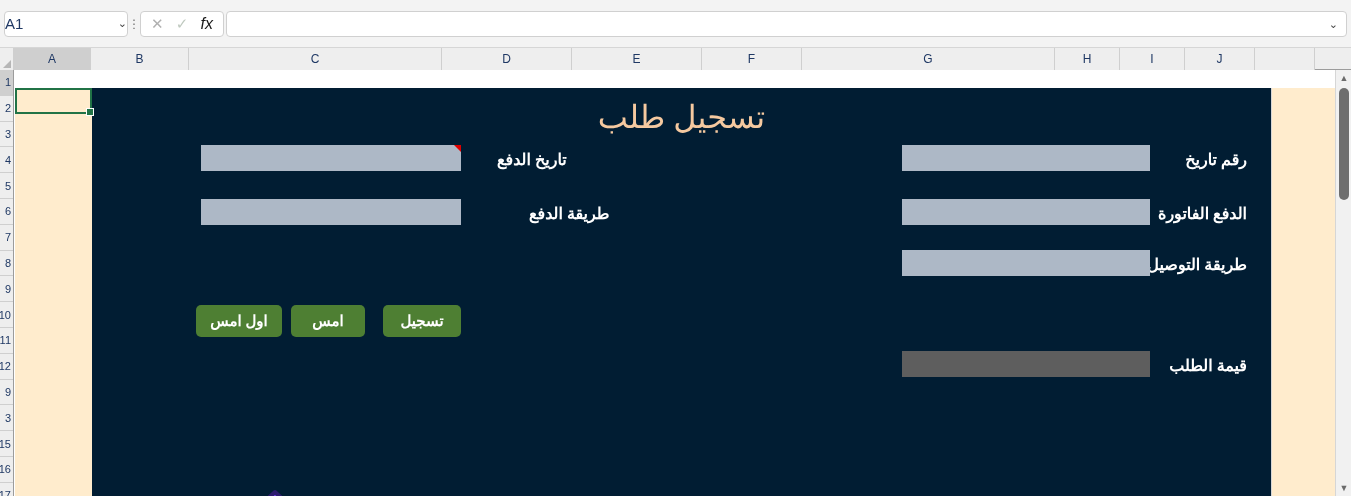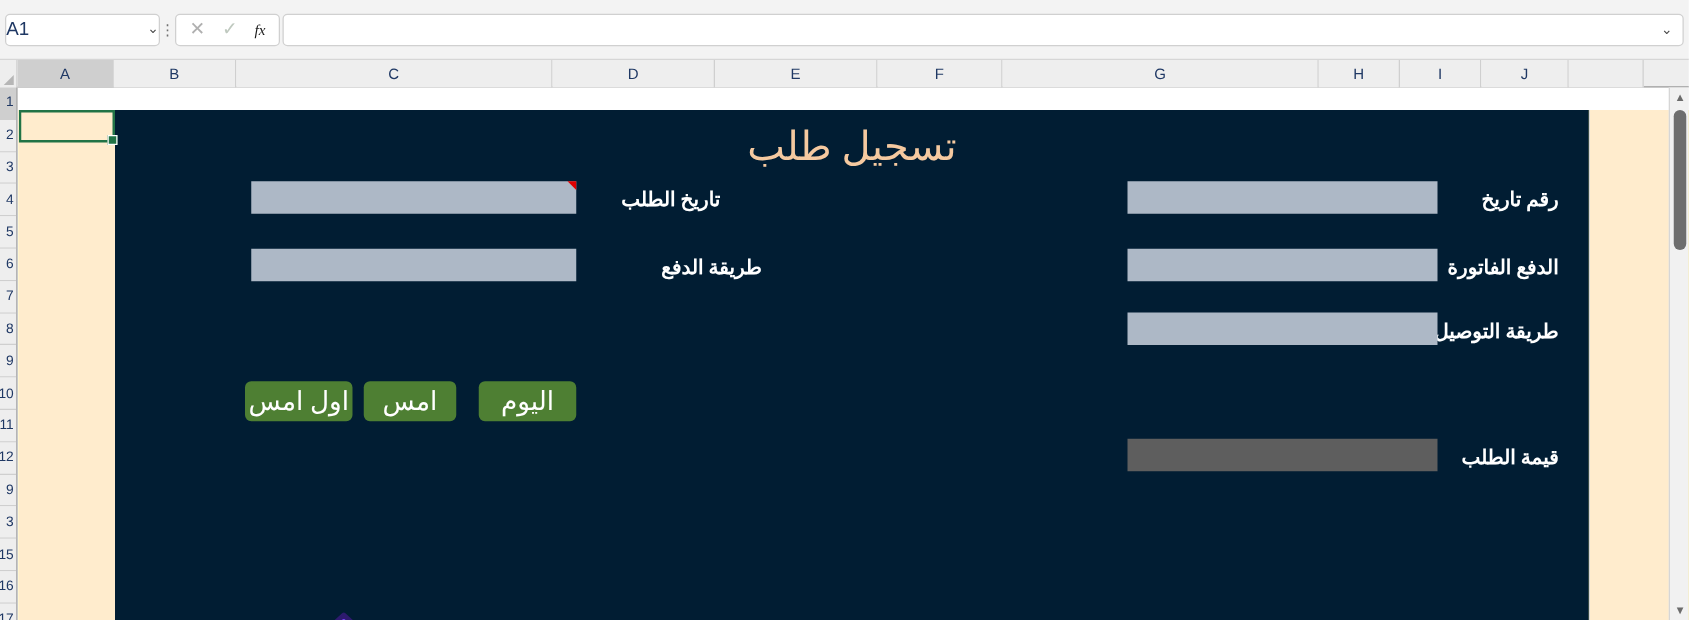--- a/index.html
+++ b/index.html
@@ -43,21 +43,21 @@
     width: 84px; height: 26px;
     background: #ffffff;
     border: 1px solid #d0d0d0;
     border-radius: 4px;
     display: flex; align-items: center; justify-content: space-around;
     padding: 0 4px;
   }
   .fx-ico { font-size: 15px; line-height: 1; }
   .fx-cancel { color: #b0b0b0; }
   .fx-accept { color: #bfc9bf; }
-  .fx-fx { color: #1a1a1a; font-family: Liberation Serif, serif; font-style: italic; font-size: 12px; }
+  .fx-fx { color: #1a1a1a; font-family: Liberation Sans, sans-serif; font-style: italic; font-size: 16px; }
   .formula-input {
     flex: 1; height: 26px; margin: 0 4px 0 2px;
     background: #ffffff;
     border: 1px solid #d0d0d0;
     border-radius: 4px;
     display: flex; align-items: center;
     padding: 0 8px;
     font-size: 13px; color: #111;
     position: relative;
   }
@@ -207,22 +207,22 @@
     border-left: 7px solid transparent;
   }
 
   
   .qbtn {
     position: absolute;
     height: 32px;
     background: #4e7f33;
     border-radius: 5px;
     color: #ffffff;
-    font-size: 21px;
-    font-weight: normal;
+    font-size: 15px;
+    font-weight: bold;
     display: flex; align-items: center; justify-content: center;
     direction: rtl;
     font-family: "Liberation Serif", "DejaVu Serif", serif;
   }
 
   
   .action-btn {
     position: absolute;
     height: 48px;
     border-radius: 7px;
@@ -360,29 +360,29 @@
 
       <div class="field-label" style="right:24px; top:116px;">الدفع الفاتورة</div>
       <div class="field-input" style="right:121px; top:111px; width:248px;"></div>
 
       <div class="field-label" style="right:24px; top:167px;">طريقة التوصيل</div>
       <div class="field-input" style="right:121px; top:162px; width:248px;"></div>
 
       <div class="field-label" style="right:24px; top:268px;">قيمة الطلب</div>
       <div class="field-input readonly" style="right:121px; top:263px; width:248px;"></div>
 
-      <div class="field-label" style="left:405px; top:62px;">تاريخ الطلب</div>
+      <div class="field-label" style="left:405px; top:62px;">تاريخ الدفع</div>
       <div class="field-input has-comment" style="left:109px; top:57px; width:260px;"></div>
 
       <div class="field-label" style="left:405px; top:116px;margin-left:32px;">طريقة الدفع</div>
       <div class="field-input" style="left:109px; top:111px; width:260px;"></div>
 
       <div class="qbtn" style="left:104px; top:217px; width:86px;">اول امس</div>
       <div class="qbtn" style="left:199px; top:217px; width:74px;">امس</div>
-      <div class="qbtn" style="left:291px; top:217px; width:78px;">اليوم</div>
+      <div class="qbtn" style="left:291px; top:217px; width:78px;">تسجيل</div>
 
       <div class="home-icon" style="left:141px; top:400px;">
         <svg width="84" height="76" viewBox="0 0 84 76">
           <defs>
             <linearGradient id="homeGrad" x1="0" y1="0" x2="1" y2="0">
               <stop offset="0%" stop-color="#9b1ff0"></stop>
               <stop offset="45%" stop-color="#7b3af0"></stop>
               <stop offset="100%" stop-color="#1f7bf0"></stop>
             </linearGradient>
           </defs>

